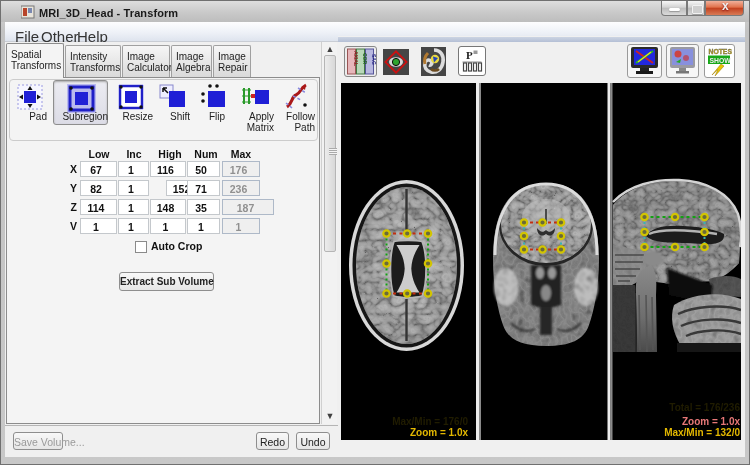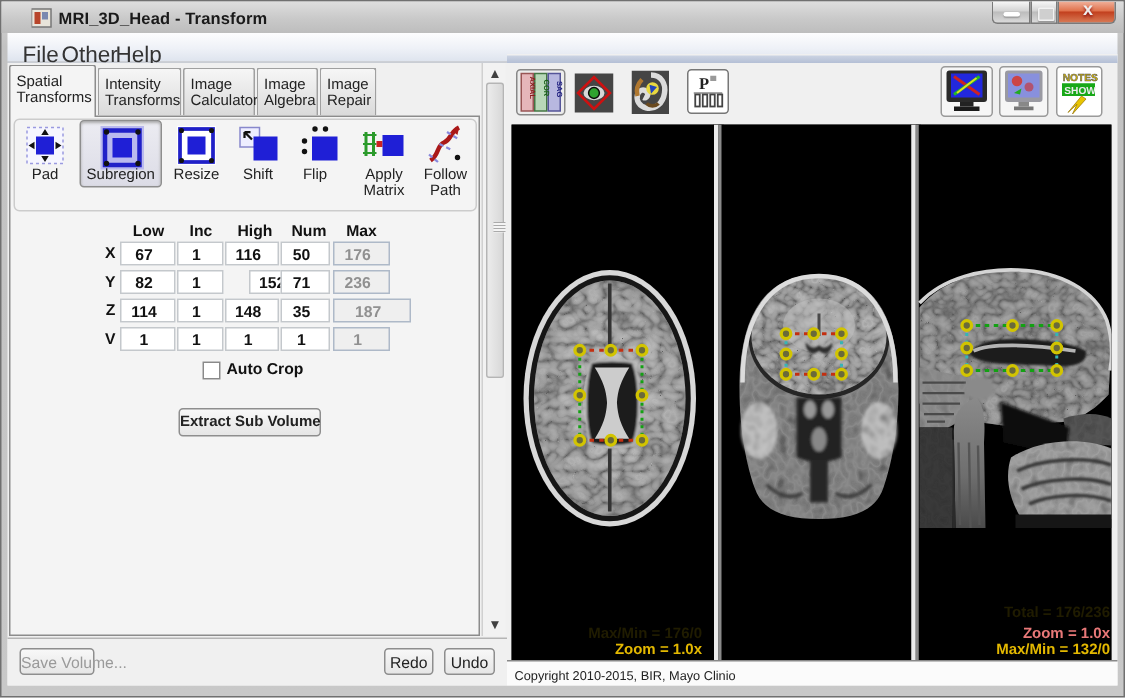--- a/index.html
+++ b/index.html
@@ -28,21 +28,21 @@
 
 #leftpanel{position:absolute;left:5px;top:42px;width:333px;height:415px;background:#f0f0f0}
 .tab{position:absolute;font-size:10px;line-height:11px;color:#222;padding:5px 0 0 4px;
   background:linear-gradient(180deg,#f6f6f6,#dadada);border:1px solid #a0a0a0;border-bottom:none;
   border-radius:2px 2px 0 0;height:32px;top:3px}
 .tab.active{background:#f4f4f4;top:1px;height:35px;z-index:3;border-color:#8c8c8c}
 #content{position:absolute;left:1px;top:35px;width:314px;height:347px;background:#f4f4f4;
   border:1px solid #8c8c8c}
 #toolbox{position:absolute;left:2px;top:1px;width:309px;height:62px;border:1px solid #cccccc;border-radius:4px}
 .ticon{position:absolute}
-.tlabel{position:absolute;font-size:10px;color:#222;text-align:center;line-height:10.5px;white-space:nowrap}
+.tlabel{position:absolute;font-size:10px;color:#222;text-align:right;line-height:10.5px;white-space:nowrap}
 #subregbtn{position:absolute;left:46px;top:2px;width:55px;height:45px;border:1px solid #8e8e8e;
   border-radius:3px;background:linear-gradient(180deg,#ececf2,#dcdce6);box-shadow:inset 0 1px 2px #aaa}
 .th{position:absolute;font-size:10.5px;font-weight:bold;color:#111;text-align:center;width:38px}
 .rowlab{position:absolute;font-size:10.5px;font-weight:bold;color:#111;text-align:right;width:14px}
 .cell{position:absolute;height:16px;background:#fff;border:1px solid #c4c8cc;font-size:10.5px;
   color:#111;text-align:center;padding:2px 5px 0 0;font-weight:bold}
 .cell.max{background:#efefef;color:#909090;border:1px solid #aeb9c8}
 #chk{position:absolute;left:128px;top:163px;width:12px;height:12px;background:#fff;border:1px solid #8a8a8a}
 #chklab{position:absolute;left:144px;top:162px;font-size:10.5px;font-weight:bold;color:#111}
 .pushbtn{position:absolute;border:1px solid #8e8e8e;border-radius:3px;
@@ -457,16 +457,13 @@
         <circle cx="303.5" cy="164" r="3.2"></circle>
             <circle cx="334" cy="164" r="3.2"></circle>
             <circle cx="363.5" cy="164" r="3.2"></circle>
       </g>
     </g>
     <text x="399" y="328" font-size="10" font-weight="bold" fill="#201c00" text-anchor="end" font-family="Liberation Sans">Total = 176/236</text>
     <text x="399" y="342" font-size="10" font-weight="bold" fill="#e87878" text-anchor="end" font-family="Liberation Sans">Zoom = 1.0x</text>
     <text x="399" y="353" font-size="10" font-weight="bold" fill="#e3b800" text-anchor="end" font-family="Liberation Sans">Max/Min = 132/0</text>
   </svg>
   </div>
-  <div id="copybar">
-      <span style="position:absolute;left:5px;top:4px">Copyright 2010-2015, BIR, Mayo Clinio</span>
-    </div>
 </div>
 
 </body></html>

